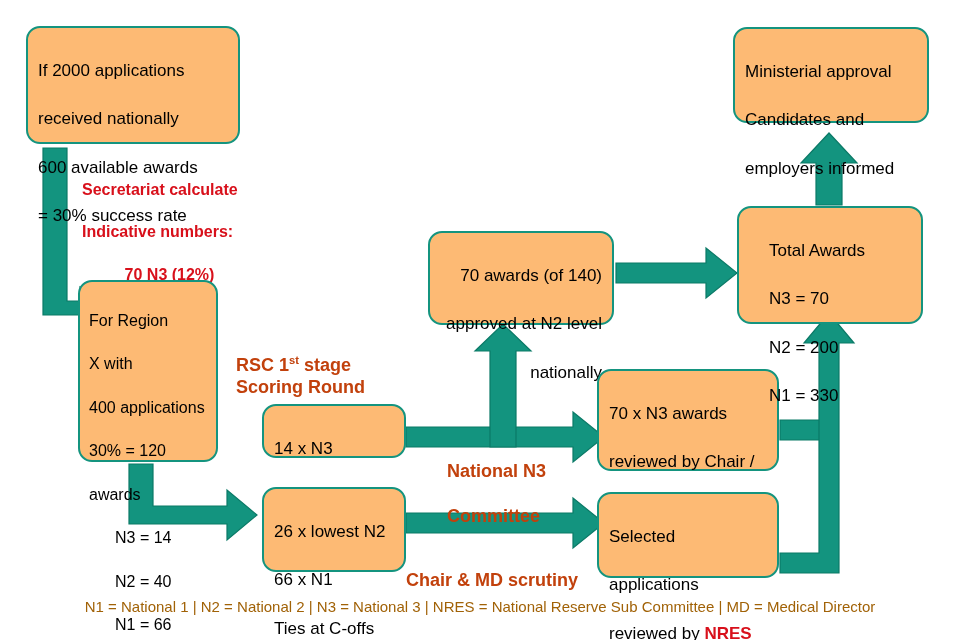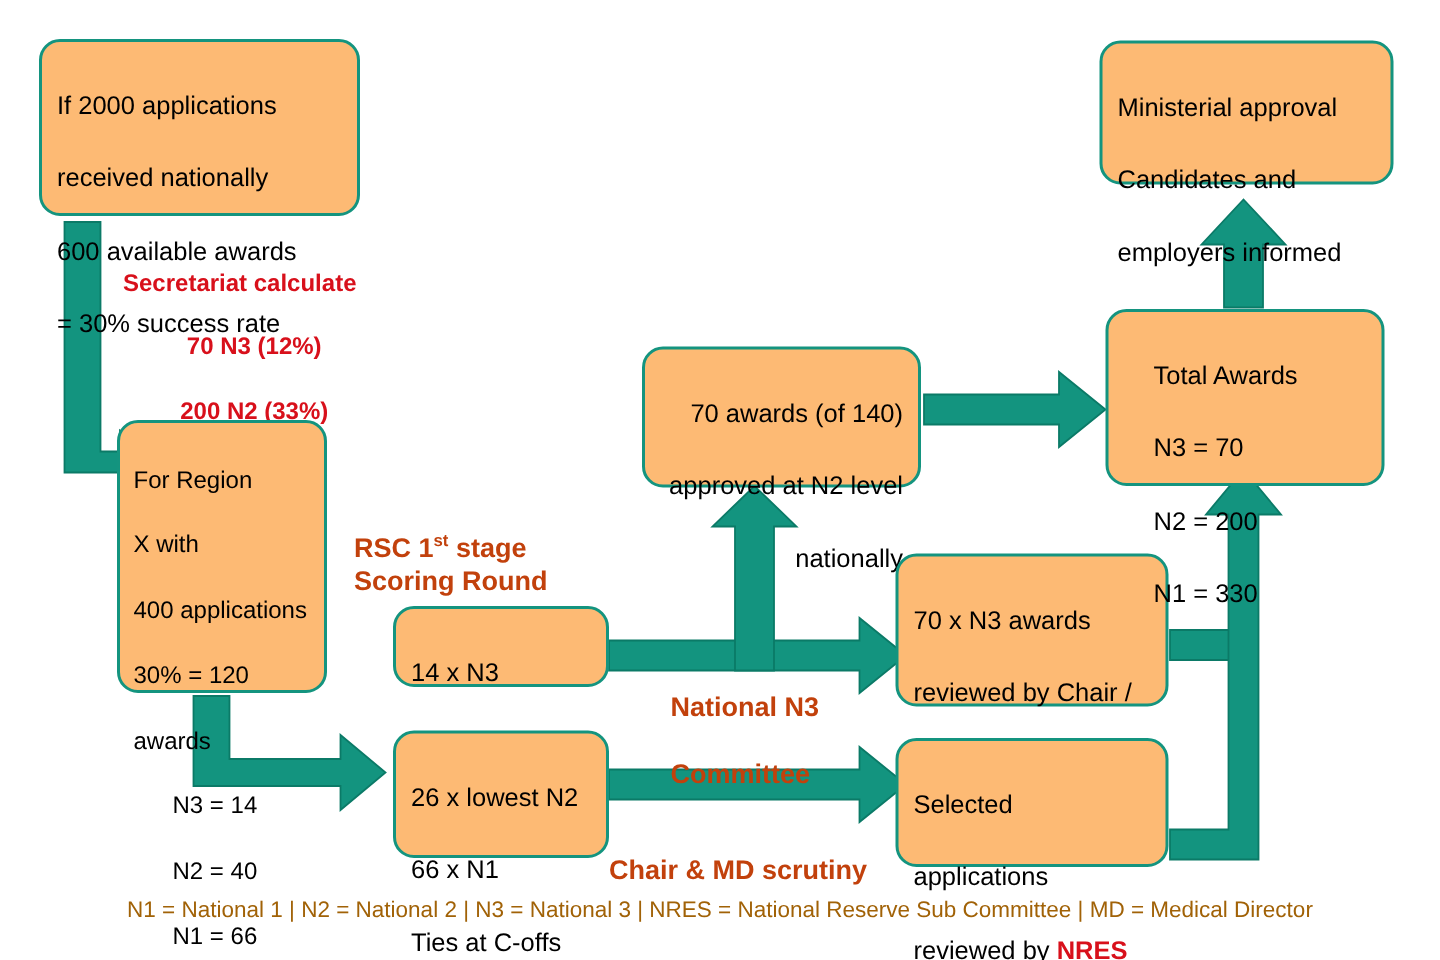--- a/index.html
+++ b/index.html
@@ -109,20 +109,21 @@
 
   <div class="node" style="left:26px; top:26px; width:214px; height:118px;">
     <span class="ln">If 2000 applications</span>
     <span class="ln">received nationally</span>
     <span class="ln">600 available awards</span>
     <span class="ln">= 30% success rate</span>
   </div>
 
   <div class="redblock" style="left:58px; top:158px; width:175px;margin-left:24px;">
     <span class="rb-line">Secretariat calculate</span>
+    <span class="rb-line">Indicative numbers:</span>
     <span class="rb-line rb-center">70 N3 (12%)</span>
     <span class="rb-line rb-center">200 N2 (33%)</span>
     <span class="rb-line rb-center">330 N1 (55%)</span>
   </div>
 
   <div class="node" style="left:78px; top:280px; width:140px; height:182px; font-size:16px; line-height:1.36; padding:6px 9px;">
     <span class="ln">For Region</span>
     <span class="ln">X with</span>
     <span class="ln">400 applications</span>
     <span class="ln">30% = 120</span>

